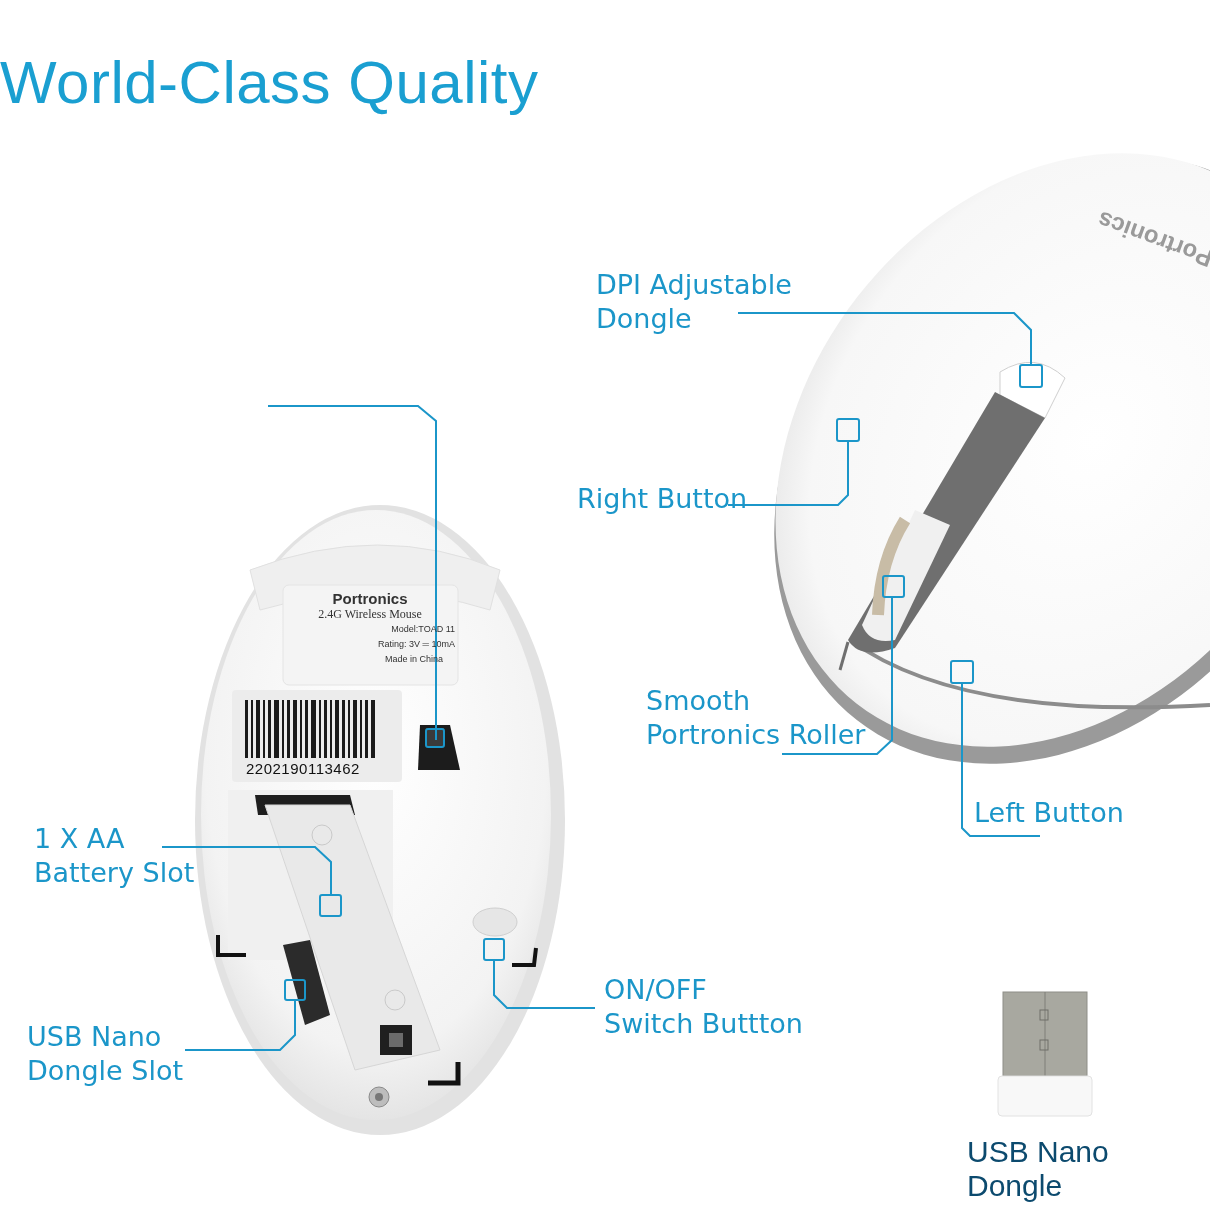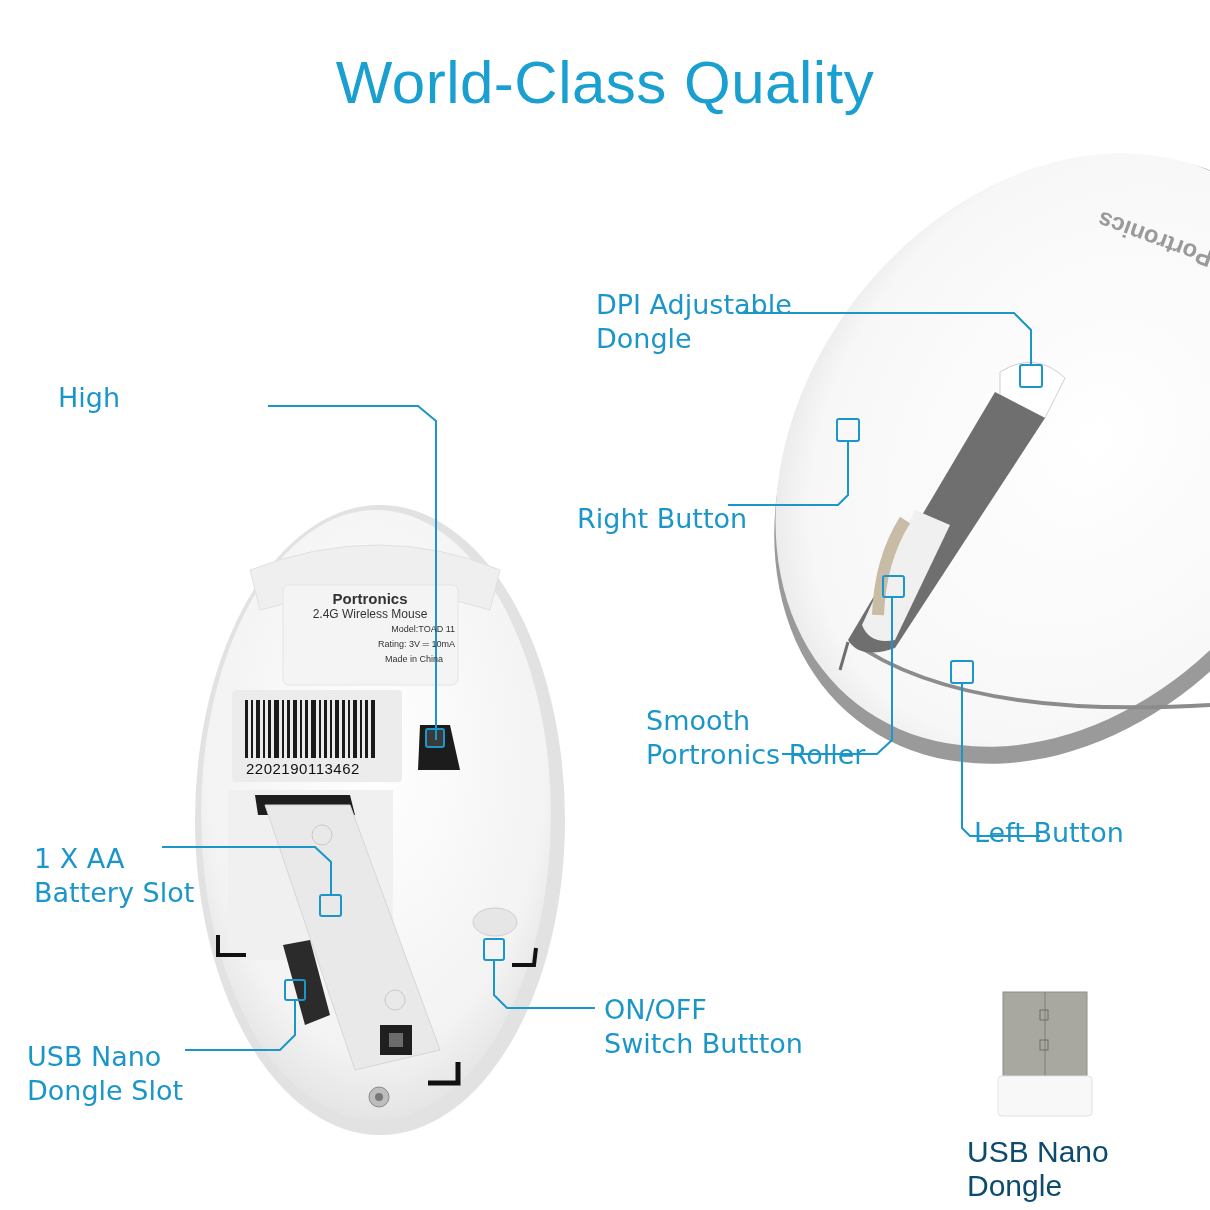--- a/index.html
+++ b/index.html
@@ -1,33 +1,33 @@
 <!DOCTYPE html>
 <html><head>
   <meta charset="utf-8">
   <style>
     html, body { margin: 0; padding: 0; background: #ffffff; }
     body { width: 1210px; height: 1210px; position: relative; overflow: hidden;
            font-family: "DejaVu Sans", sans-serif; }
-    .title { position: absolute; left: 0; width: 1210px; top: 48px; text-align: center;
+    .title { position: absolute; left: 0; width: 1210px; top: 48px; 
              font-family: "Liberation Sans", sans-serif; font-size: 60px; font-weight: 300;
              color: #1a9fd1; letter-spacing: 0.5px; }
     .label { position: absolute; color: #1b96c9; font-family: "DejaVu Sans", sans-serif;
-             font-size: 27px; line-height: 34px; white-space: nowrap; margin-top: 20px; }
+             font-size: 27px; line-height: 34px; white-space: nowrap; }
     .label span { display: block; }
     .dongle-caption { position: absolute; left: 967px; top: 1135px; color: #0c4a6e;
              font-family: "Liberation Sans", sans-serif; font-size: 30px; }
     svg.layer { position: absolute; left: 0; top: 0; }
     .brand-top { position: absolute; left: 1095px; top: 225px; transform: rotate(200deg);
              color: #9a9a9a; font-family: "Liberation Sans", sans-serif; font-weight: bold;
              font-size: 24px; }
     .sticker { position: absolute; left: 285px; top: 590px; width: 170px; height: 95px;
              text-align: center; font-family: "Liberation Sans", sans-serif; color: #333; }
     .sticker .brand { font-weight: bold; font-size: 15px; }
-    .sticker .line { font-size: 12px; line-height: 15px; }
+    .sticker .line { font-size: 12px; line-height: 15px; font-family: Liberation Serif, serif; }
     .sticker .small { font-size: 9px; line-height: 15px; text-align: right; }
     .barcode-num { position: absolute; left: 246px; top: 760px; font-family: "Liberation Sans", sans-serif;
              font-size: 15px; color: #111; letter-spacing: 0.5px; }
   </style>
 </head>
 <body>
 
 <div class="title">World-Class Quality</div>
 
 <svg class="layer" width="1210" height="1210" viewBox="0 0 1210 1210">
@@ -157,21 +157,20 @@
   <div class="small">Rating: 3V ═ 10mA</div>
   <div class="small" style="text-align:right;padding-right:12px">Made in China</div>
 </div>
 <div class="barcode-num">2202190113462</div>
 
 <div class="label" style="left:596px; top:268px;">
   <span>DPI Adjustable</span>
   <span>Dongle</span>
 </div>
 <div class="label" style="left:58px; top:361px;">
-  <span>High</span>
 </div>
 <div class="label" style="left:577px; top:482px;">
   <span>Right Button</span>
 </div>
 <div class="label" style="left:646px; top:684px;">
   <span>Smooth</span>
   <span>Portronics Roller</span>
 </div>
 <div class="label" style="left:974px; top:796px;">
   <span>Left Button</span>

